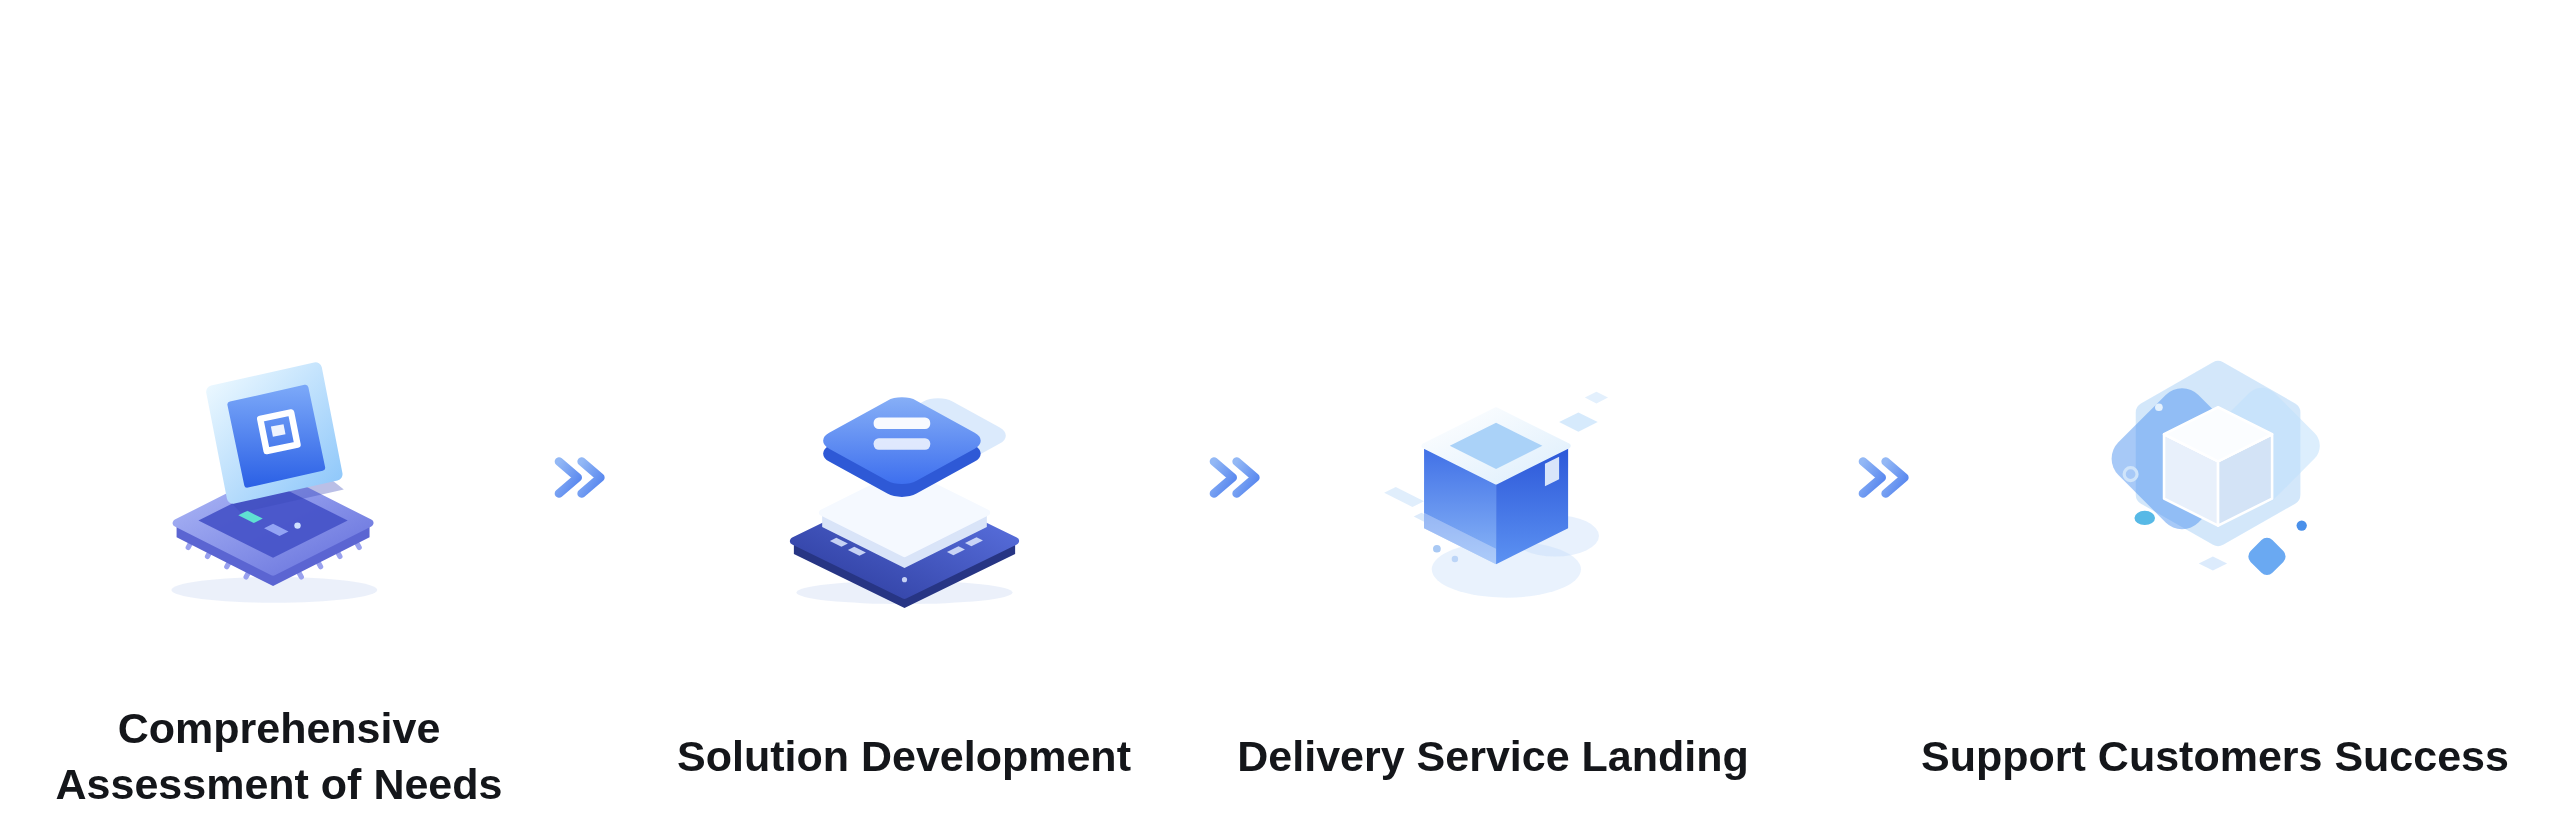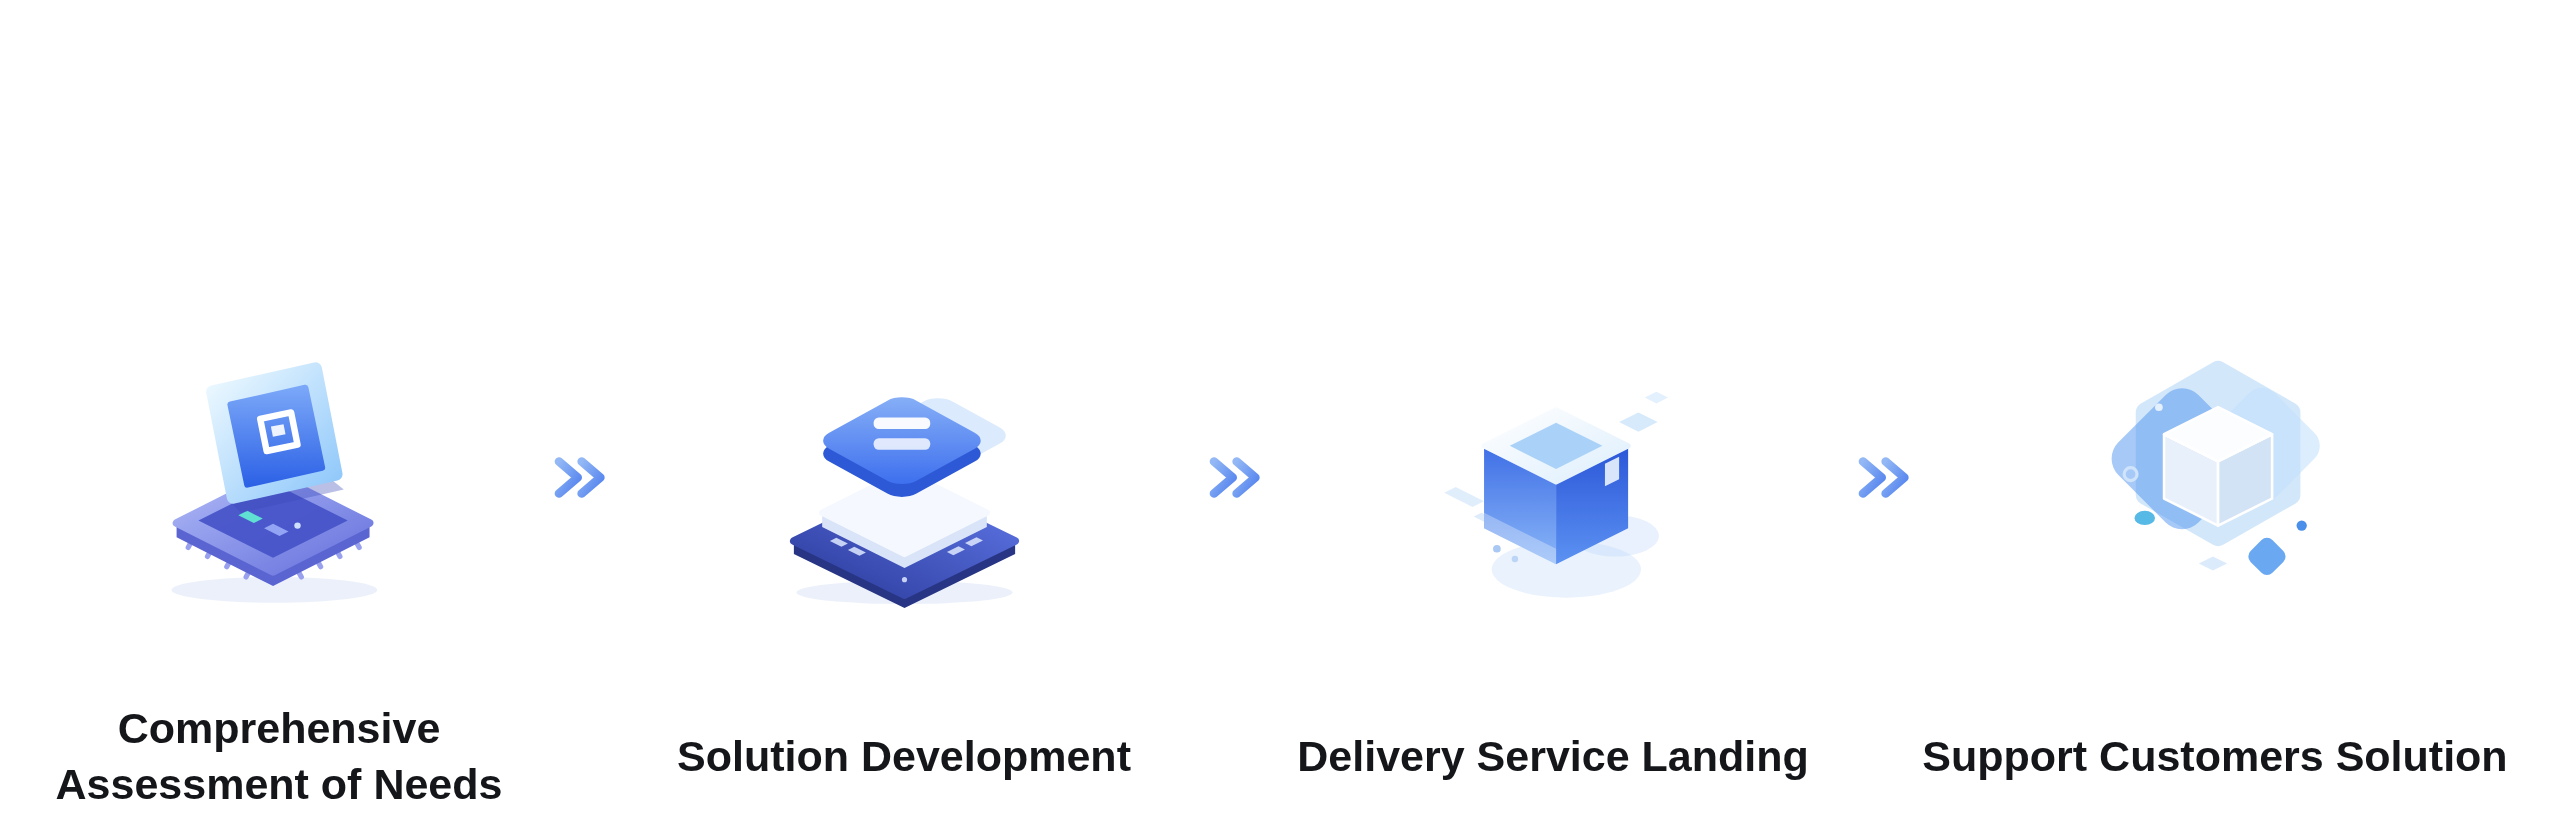--- a/index.html
+++ b/index.html
@@ -168,21 +168,21 @@
     </div>
   </div>
 
   <div class="connector" style="left:1206px">
     <svg viewBox="0 0 96 72">
       <path d="M12 12 L40 36 L12 60" fill="none" stroke="url(#g-arrow)" stroke-width="13" stroke-linecap="round" stroke-linejoin="round"></path>
       <path d="M46 12 L74 36 L46 60" fill="none" stroke="url(#g-arrow)" stroke-width="13" stroke-linecap="round" stroke-linejoin="round"></path>
     </svg>
   </div>
 
-  <div class="step" style="left:1244px">
+  <div class="step" style="left:1184px">
     <div class="icon-box">
       <svg viewBox="0 0 220 215">
         <ellipse cx="120" cy="182" rx="58" ry="22" fill="#cfe2fa" opacity="0.45"></ellipse>
         <ellipse cx="158" cy="156" rx="34" ry="16" fill="#bcd8f8" opacity="0.35"></ellipse>
         <path d="M176,60 l15,7.5 l-15,7.5 l-15,-7.5 z" fill="#cfe6fb" opacity="0.85"></path>
         <path d="M190,44 l9,4.5 l-9,4.5 l-9,-4.5 z" fill="#e3f0fd"></path>
         <path d="M34,118 l22,11 l-9,4.5 l-22,-11 z" fill="#d6e8fb" opacity="0.75"></path>
         <path d="M54,138 l13,6.5 l-6,3 l-13,-6.5 z" fill="#cfe2fa" opacity="0.7"></path>
         <circle cx="66" cy="166" r="3" fill="#a9c9f4"></circle>
         <circle cx="80" cy="174" r="2.5" fill="#bcd5f7"></circle>
@@ -224,19 +224,19 @@
         <g transform="translate(150,172) rotate(45)">
           <rect x="-12" y="-12" width="24" height="24" rx="6" fill="#6aa9f2"></rect>
         </g>
         <circle cx="177" cy="148" r="4" fill="#4a90ea"></circle>
         <path d="M108,172 l11,5.5 l-11,5.5 l-11,-5.5 z" fill="#d6e8fb" opacity="0.85"></path>
         <circle cx="44" cy="108" r="5" fill="none" stroke="#cfe4fa" stroke-width="2.5"></circle>
         <circle cx="66" cy="56" r="3" fill="#e4f1fd"></circle>
       </svg>
     </div>
     <div class="label">
-      <span class="line">Support Customers Solution</span>
+      <span class="line">Support Customers Success</span>
 
     </div>
   </div>
 
 </div>
 
 
 </body></html>

